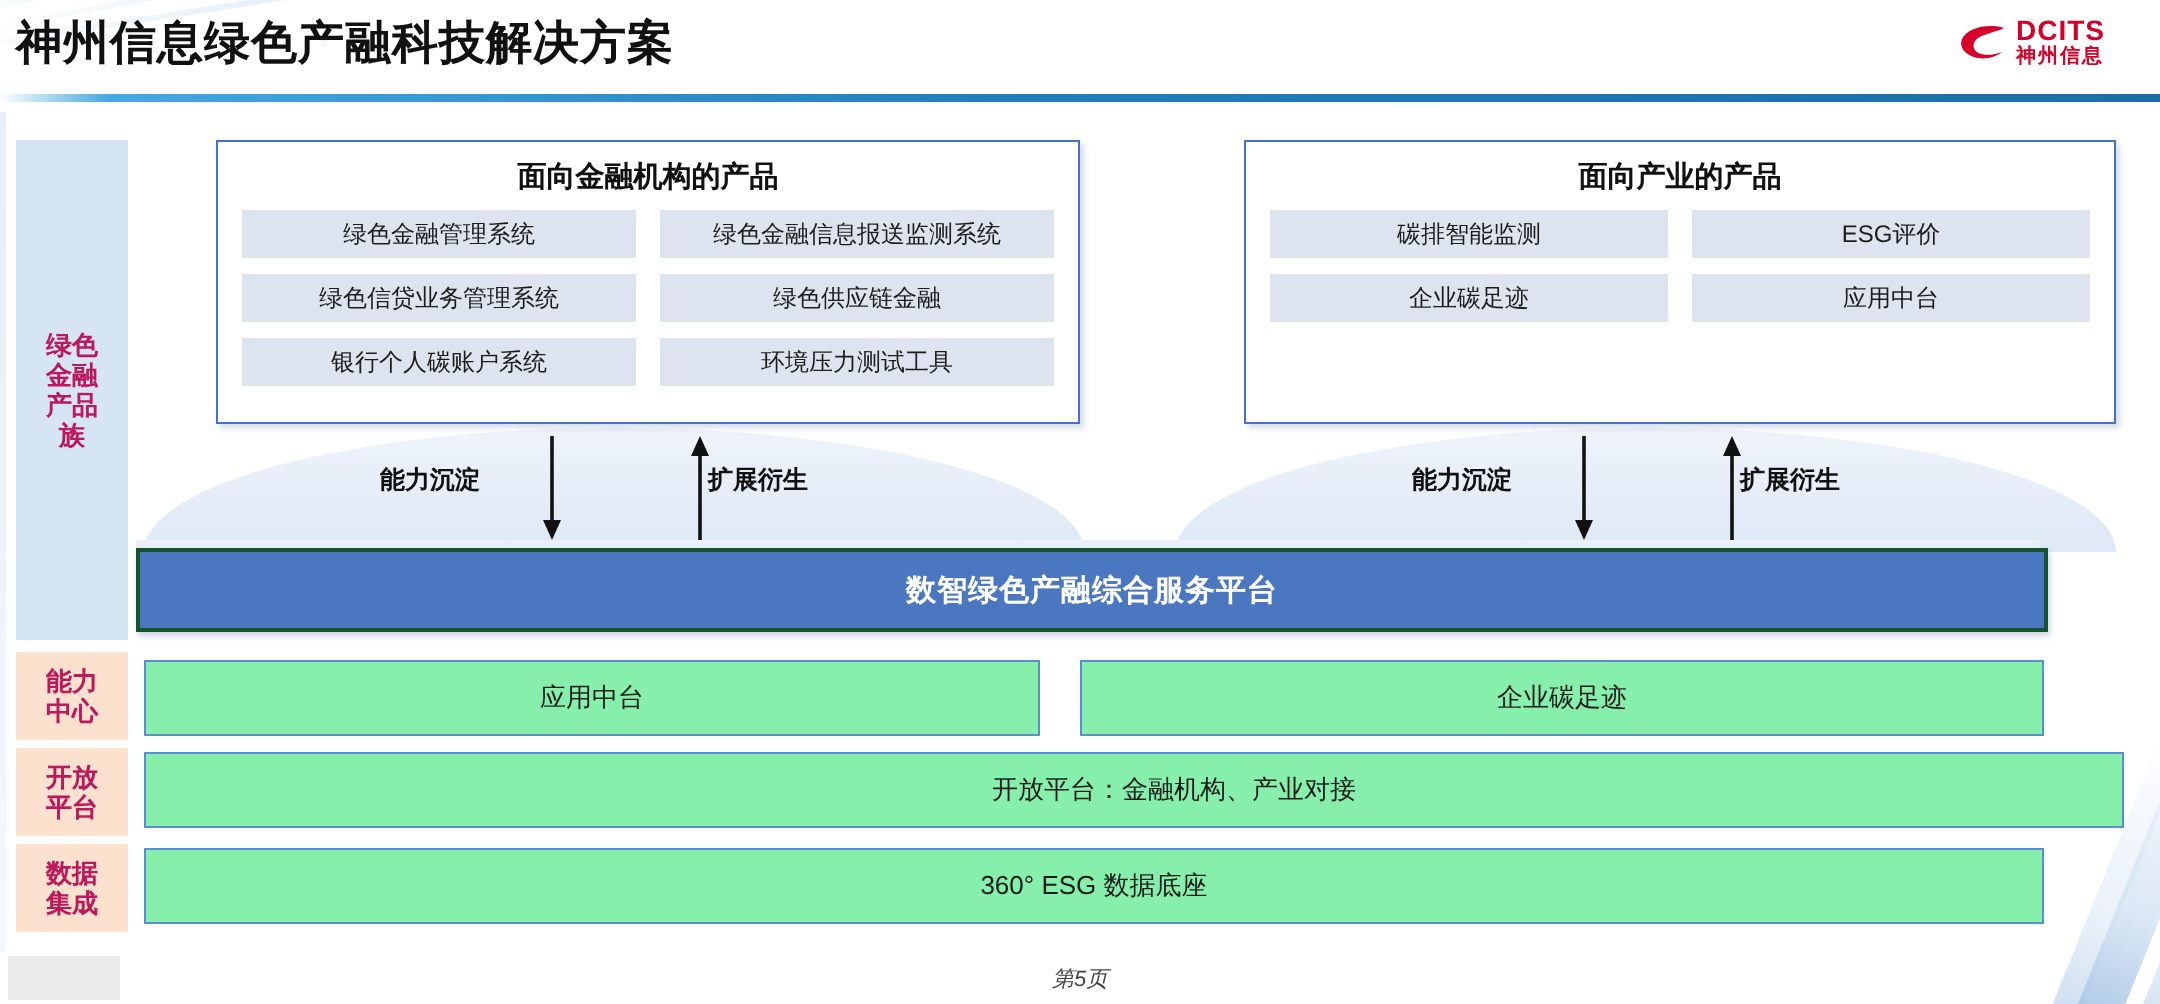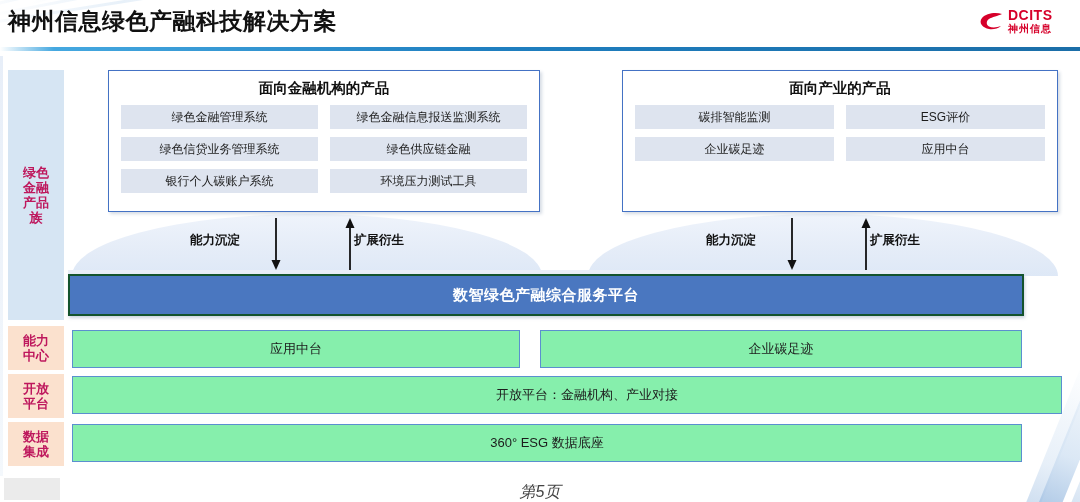--- a/index.html
+++ b/index.html
@@ -132,21 +132,21 @@
     font-size:13px;color:#1c1c1c;
   }
   .rb-app{left:72px;top:330px;width:446px;height:36px;}
   .rb-model{left:540px;top:330px;width:480px;height:36px;}
   .rb-open{left:72px;top:376px;width:948px;height:36px;padding-left:40px;}
   .rb-data{left:72px;top:424px;width:948px;height:36px;text-align:center;}
 
   
   .footer{
     position:absolute;left:0;top:482px;width:1080px;text-align:center;
-    font-size:16px;font-style:italic;color:#444;
+    font-size:11px;font-style:italic;color:#444;
   }
 </style>
 </head>
 <body>
 
 <div class="slide">
 
   <div class="header">
     <div class="hdr-streaks">
       <i class="s1"></i>

